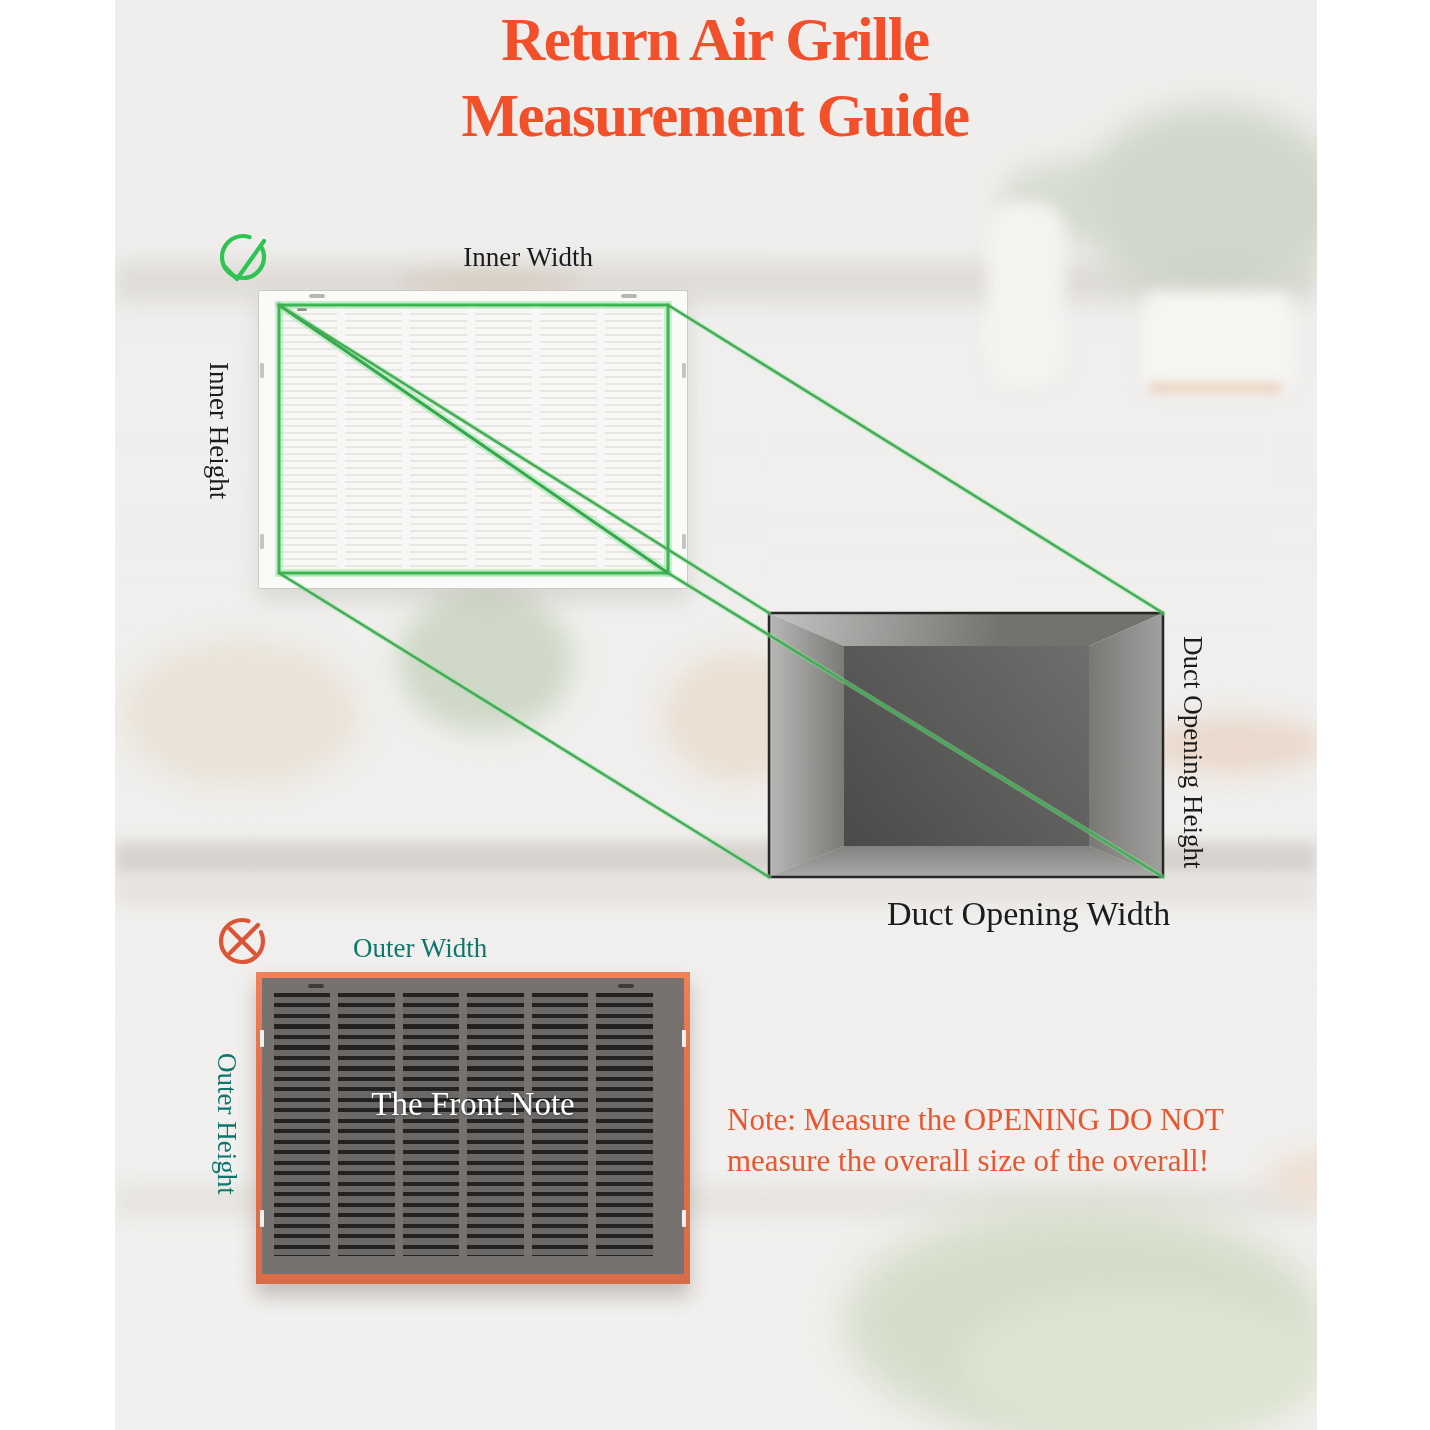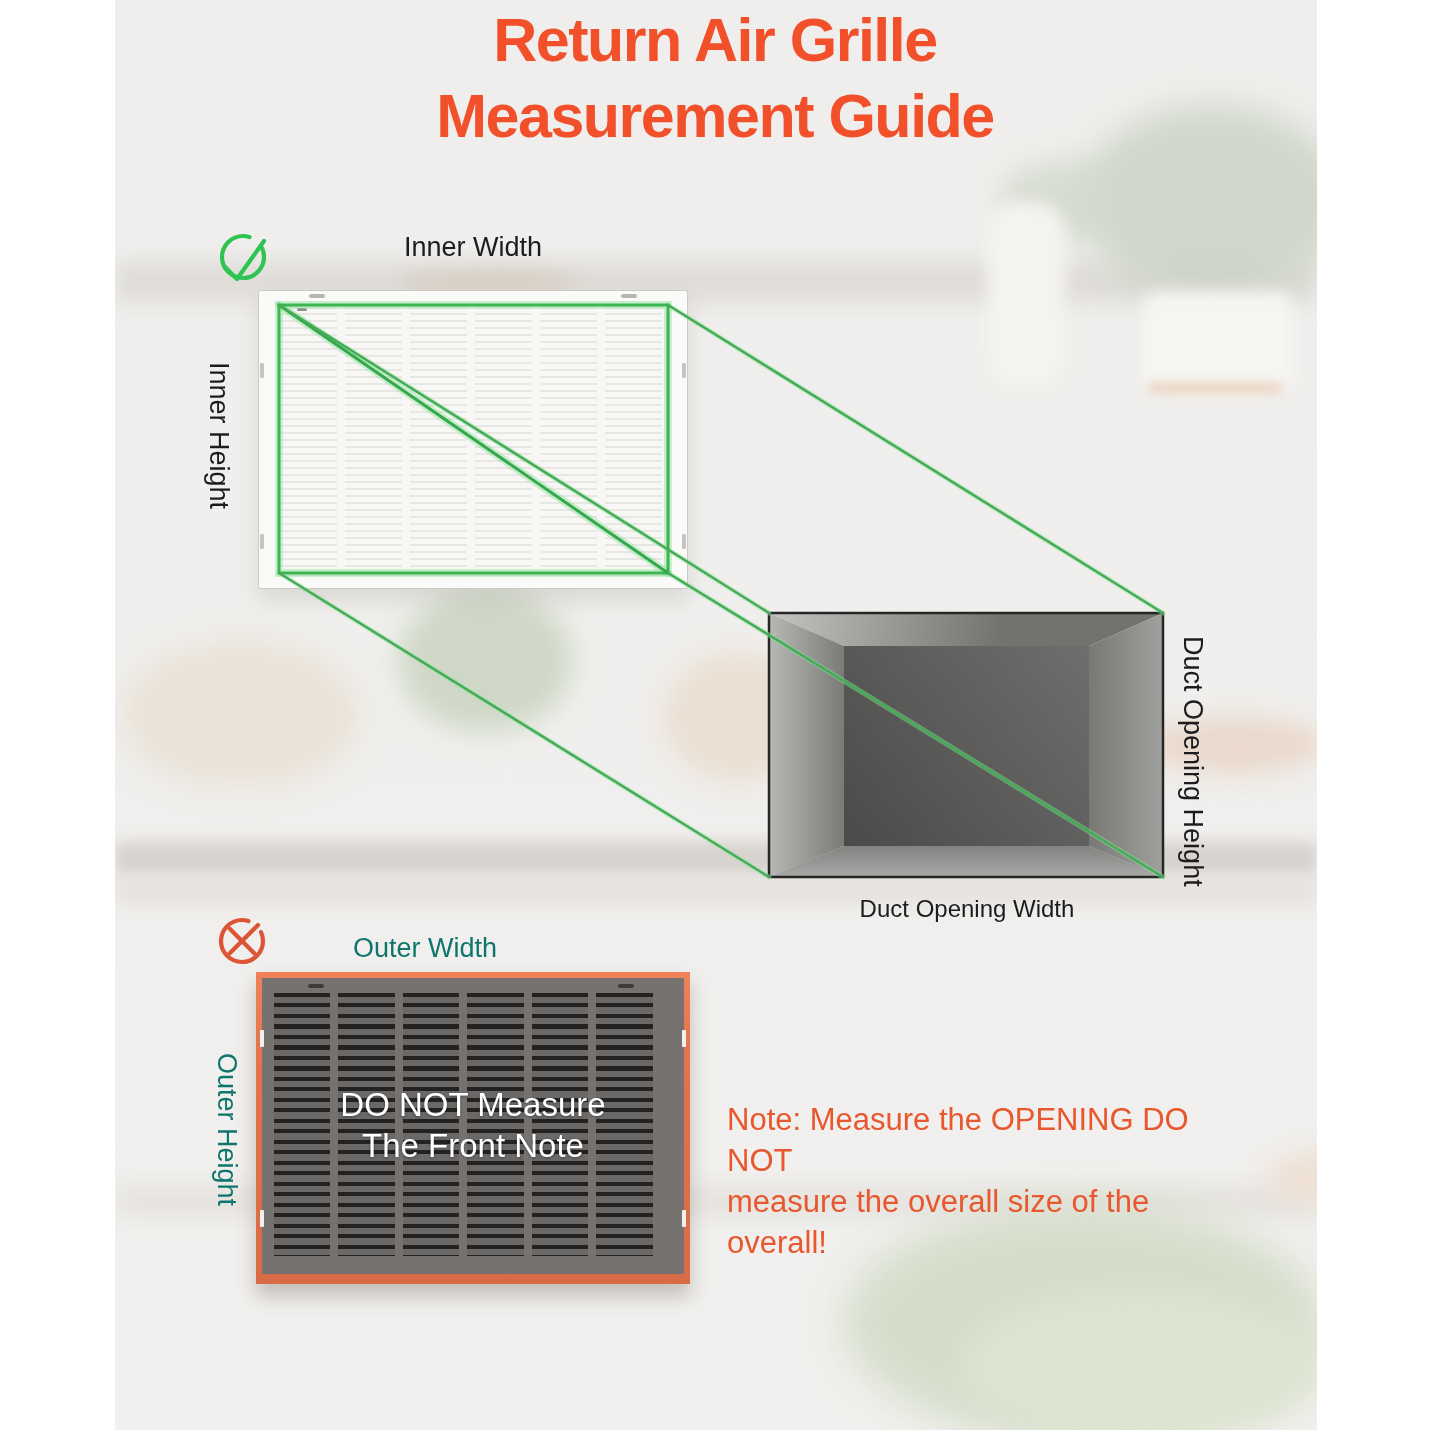--- a/index.html
+++ b/index.html
@@ -1,19 +1,19 @@
 <!DOCTYPE html>
 <html><head>
 <meta charset="utf-8">
 <style>
   html,body{margin:0;padding:0;background:#ffffff;}
   .canvas{
     position:relative;width:1319px;height:1430px;overflow:hidden;
     background:#ffffff;
-    font-family:Liberation Sans, sans-serif;
+    font-family:Liberation Serif, serif;
     color:#1c1c1e;
   }
   
   .photo{position:absolute;left:115px;top:0;width:1202px;height:1430px;
     background:linear-gradient(180deg,#efeeec 0%,#f0efed 55%,#f1f0ee 100%);overflow:hidden;}
   .blob{position:absolute;border-radius:50%;}
   .band{position:absolute;left:0;width:100%;}
   
   .grille-white{position:absolute;left:258px;top:290px;width:428px;height:297px;
     background:#fafaf8;border:1px solid #ccc9c7;border-radius:2px;
@@ -95,21 +95,20 @@
   <div class="grille-gray">
     <div class="panel"></div>
     <div class="louvers"></div>
     <div class="slot-dark" style="left:52px;top:12px;width:16px;height:4px;"></div>
     <div class="slot-dark" style="left:362px;top:12px;width:16px;height:4px;"></div>
     <div class="slot-white" style="left:4px;top:58px;width:4px;height:17px;"></div>
     <div class="slot-white" style="left:4px;top:238px;width:4px;height:17px;"></div>
     <div class="slot-white" style="right:4px;top:58px;width:4px;height:17px;"></div>
     <div class="slot-white" style="right:4px;top:238px;width:4px;height:17px;"></div>
     <div class="warn-text">
-      <div>DO NOT Measure</div>
       <div>The Front Note</div>
     </div>
   </div>
 
   <svg class="overlay" viewBox="0 0 1430 1430">
     <defs>
       <linearGradient id="gTop" x1="769" y1="613" x2="1000" y2="646" gradientUnits="userSpaceOnUse">
         <stop offset="0" stop-color="#c4c4c2"></stop>
           <stop offset="1" stop-color="#72726f"></stop>
       </linearGradient>
@@ -163,23 +162,23 @@
       <path d="M224 266 L237 279 L264 241" stroke-linejoin="round"></path>
     </g>
 
     <g fill="none" stroke="#dd5335" stroke-width="4.2" stroke-linecap="round">
       <circle cx="242" cy="941" r="21" pathLength="100" stroke-dasharray="80 13"></circle>
       <path d="M230 929 L254 953"></path>
       <path d="M258 925 L230 953"></path>
     </g>
   </svg>
 
-  <div class="lbl center" style="left:353px;top:232px;width:240px;">Inner Width</div>
+  <div class="lbl center" style="left:353px;top:242px;width:240px;text-align:right;">Inner Width</div>
   <div class="lbl vert" style="left:203px;top:362px;">Inner Height</div>
-  <div class="lbl center" style="left:837px;top:895px;width:260px;font-size:24px;">Duct Opening Width</div>
+  <div class="lbl center" style="left:887px;top:895px;width:260px;font-size:34px;">Duct Opening Width</div>
   <div class="lbl vert" style="left:1177px;top:636px;">Duct Opening Height</div>
   <div class="lbl center orange" style="left:353px;top:933px;">Outer Width</div>
   <div class="lbl vert orange" style="left:211px;top:1053px;">Outer Height</div>
 
   <div class="note">
     <div>Note: Measure the OPENING DO NOT</div>
     <div>measure the overall size of the overall!</div>
   </div>
 
 </div>

